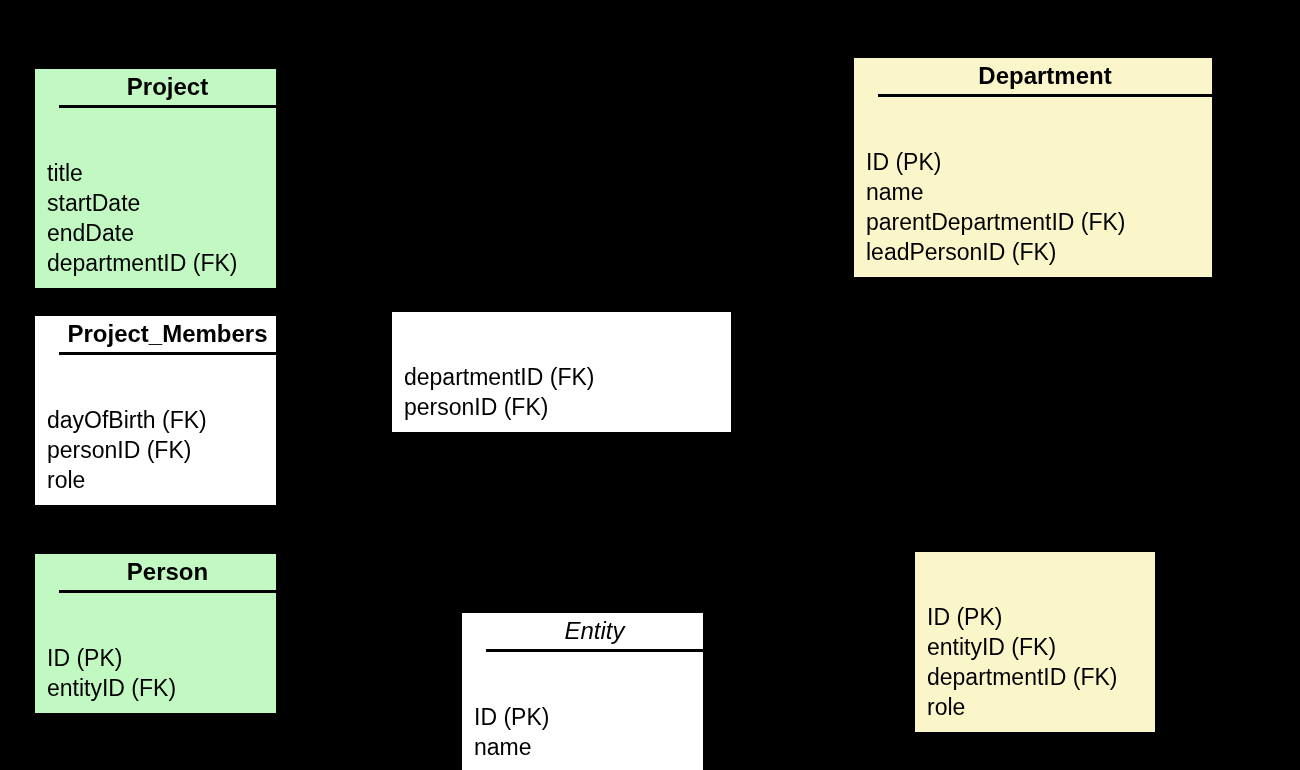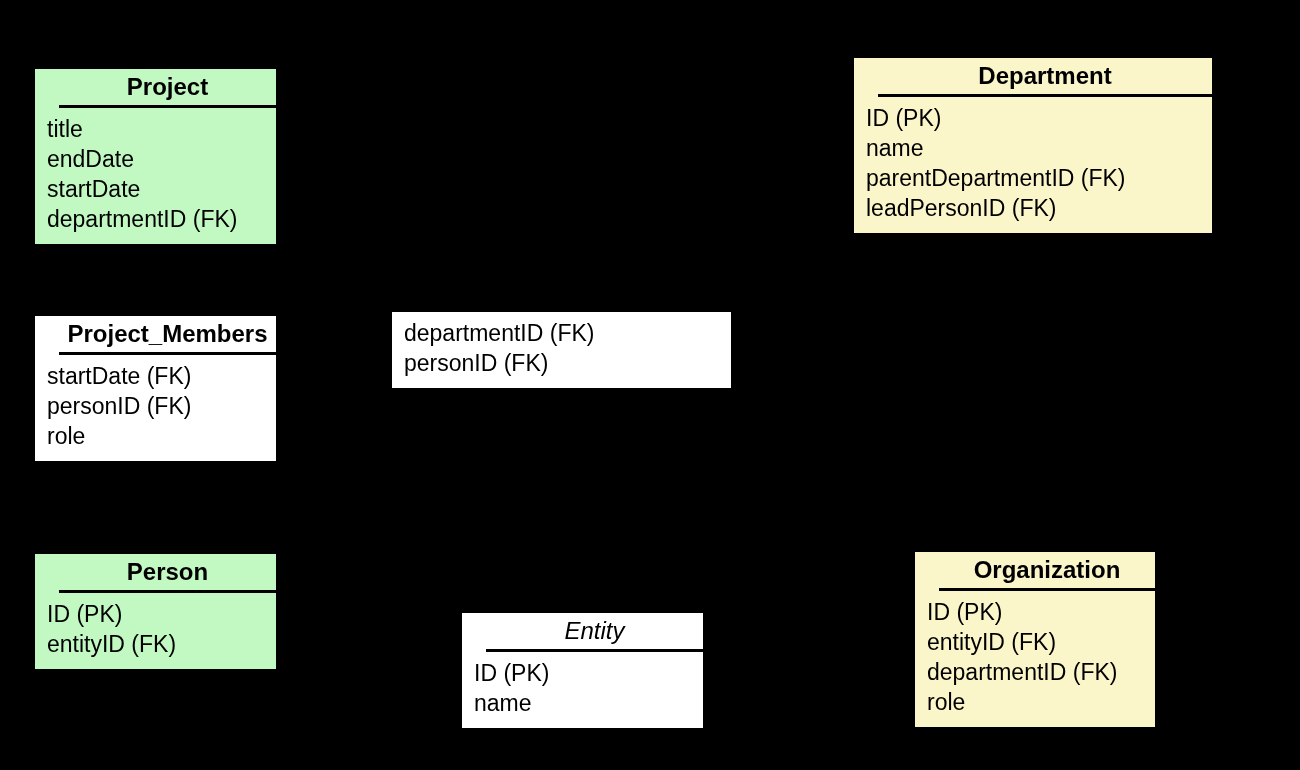--- a/index.html
+++ b/index.html
@@ -30,20 +30,21 @@
     white-space: nowrap;
     overflow: hidden;
     margin-left: 24px;
   }
   .entity-table .tbl-header.abstract {
     font-style: italic;
     font-weight: normal;
   }
   .entity-table .tbl-body {
     padding: 6px 6px 10px 12px;
+    margin-top: 44px;
   }
   .entity-table .tbl-row {
     font-size: 23px;
     line-height: 30px;
     white-space: nowrap;
   }
   .fill-green  { background: var(--green,  #c2f8c2); }
   .fill-yellow { background: var(--yellow, #fbf5ca); }
   .fill-white  { background: var(--white,  #ffffff); }
 
@@ -56,40 +57,40 @@
   #tbl-entity             { left: 460px; top: 611px; width: 245px; }
   #tbl-organization       { left: 913px; top: 550px; width: 244px; }
 </style>
 </head>
 <body>
 
 <div id="tbl-project" class="entity-table fill-green">
   <div class="tbl-header">Project</div>
   <div class="tbl-body">
     <div class="tbl-row">title</div>
+    <div class="tbl-row">startDate</div>
     <div class="tbl-row">endDate</div>
-    <div class="tbl-row">startDate</div>
     <div class="tbl-row">departmentID (FK)</div>
   </div>
 </div>
 
 <div id="tbl-department" class="entity-table fill-yellow">
   <div class="tbl-header">Department</div>
   <div class="tbl-body">
     <div class="tbl-row">ID (PK)</div>
     <div class="tbl-row">name</div>
     <div class="tbl-row">parentDepartmentID (FK)</div>
     <div class="tbl-row">leadPersonID (FK)</div>
   </div>
 </div>
 
 <div id="tbl-project-members" class="entity-table fill-white">
   <div class="tbl-header">Project_Members</div>
   <div class="tbl-body">
-    <div class="tbl-row">startDate (FK)</div>
+    <div class="tbl-row">dayOfBirth (FK)</div>
     <div class="tbl-row">personID (FK)</div>
     <div class="tbl-row">role</div>
   </div>
 </div>
 
 <div id="tbl-department-members" class="entity-table fill-white">
   <div class="tbl-body">
     <div class="tbl-row">departmentID (FK)</div>
     <div class="tbl-row">personID (FK)</div>
   </div>
@@ -105,20 +106,19 @@
 
 <div id="tbl-entity" class="entity-table fill-white">
   <div class="tbl-header abstract">Entity</div>
   <div class="tbl-body">
     <div class="tbl-row">ID (PK)</div>
     <div class="tbl-row">name</div>
   </div>
 </div>
 
 <div id="tbl-organization" class="entity-table fill-yellow">
-  <div class="tbl-header">Organization</div>
   <div class="tbl-body">
     <div class="tbl-row">ID (PK)</div>
     <div class="tbl-row">entityID (FK)</div>
     <div class="tbl-row">departmentID (FK)</div>
     <div class="tbl-row">role</div>
   </div>
 </div>
 
 </body></html>

